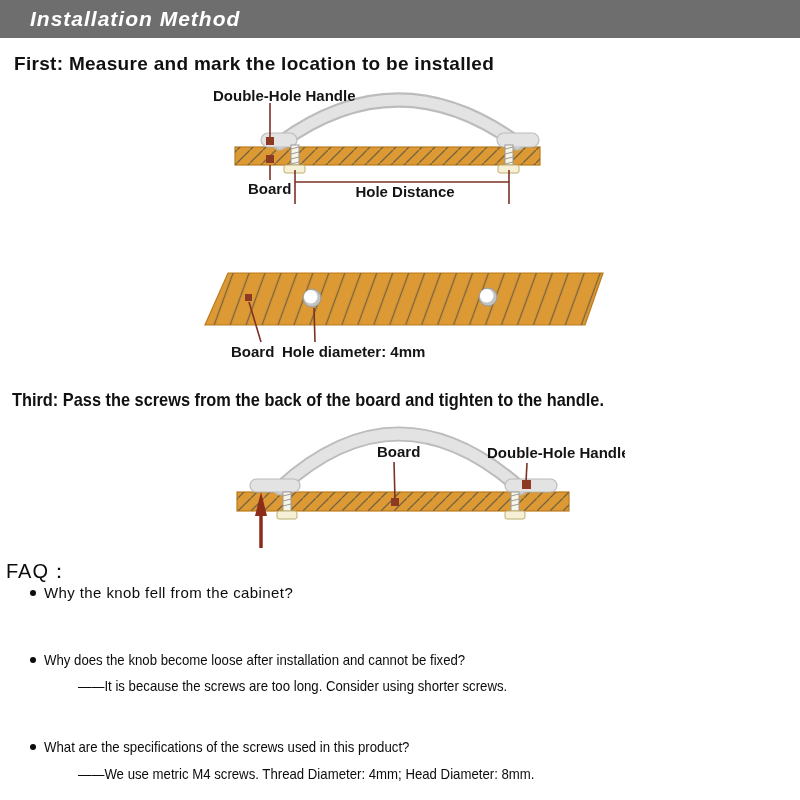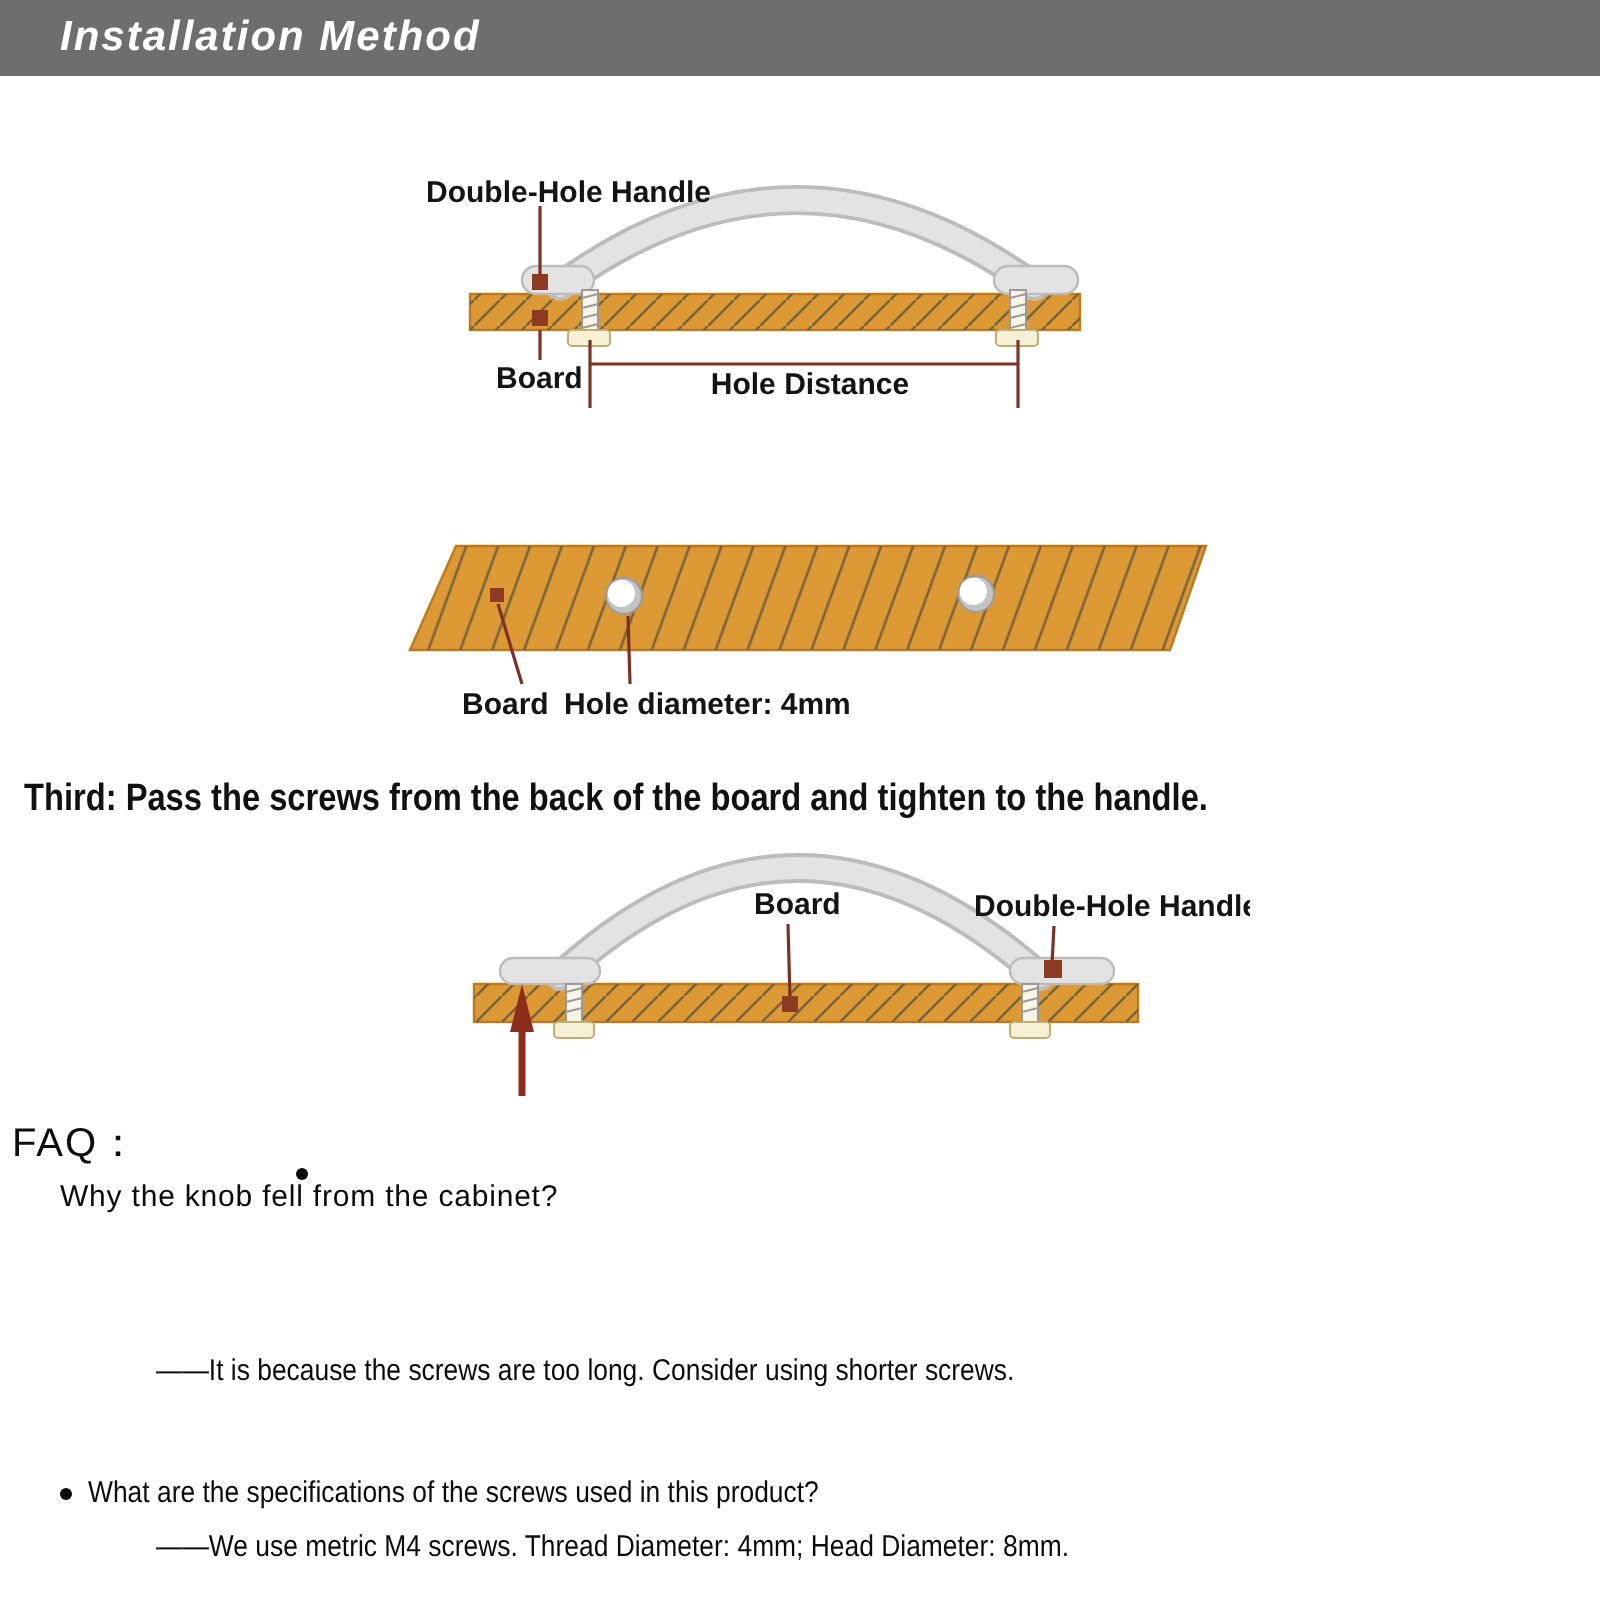--- a/index.html
+++ b/index.html
@@ -20,33 +20,34 @@
     position:absolute; font-weight:bold; font-size:19px; color:#111;
     white-space:nowrap;
   }
   .cond { display:inline-block; transform:scaleX(0.86); transform-origin:0 50%; white-space:nowrap; }
 
   .diagram { position:absolute; }
   svg text { font-family:"Liberation Sans", sans-serif; font-weight:bold; font-size:15px; fill:#141414; }
 
   .faq-line { position:absolute; font-size:15px; white-space:nowrap; color:#0c0c0c; }
   .faq-title { font-size:20px; letter-spacing:1px; }
-  .q-normal, .a-normal { letter-spacing:0.4px;flex-direction:column; }
+  .q-normal, .a-normal { letter-spacing:0.4px; }
   .bullet-q { display:flex; align-items:center; }
   .bullet-dot { width:6px; height:6px; border-radius:50%; background:#0c0c0c; margin-right:8px; flex:0 0 auto; }
 </style>
 </head>
 <body>
 
 <div id="page">
 
   <div class="title-bar">
     <div class="title">Installation Method</div>
   </div>
 
+  <div class="step-heading" style="left:14px; top:53px; letter-spacing:0.3px;">First: Measure and mark the location to be installed</div>
 
   <svg class="diagram" style="left:185px; top:85px;" width="430" height="125" viewBox="0 0 430 125">
     <defs>
       <pattern id="p1" width="13" height="13" patternUnits="userSpaceOnUse">
         <path d="M0,13 L13,0" stroke="#76643f" stroke-width="1.3"></path>
       </pattern>
     </defs>
 
     <rect x="50" y="62" width="305" height="18" stroke="#bc7a1d" stroke-width="1.2" fill="#dd9934"></rect>
     <rect x="50" y="62" width="305" height="18" fill="url(#p1)" stroke="none"></rect>
@@ -155,20 +156,24 @@
     </g>
   </svg>
 
   <div class="faq-line faq-title" style="left:6px; top:558px;">FAQ：</div>
 
   <div class="faq-line q-normal bullet-q" style="left:30px; top:584px;">
     <span class="bullet-dot"></span>
     <span>Why the knob fell from the cabinet?</span>
   </div>
 
+  <div class="faq-line bullet-q" style="left:30px; top:651px;">
+    <span class="bullet-dot"></span>
+    <span class="cond" style="transform:scaleX(0.88);">Why does the knob become loose after installation and cannot be fixed?</span>
+  </div>
   <div class="faq-line" style="left:78px; top:677px;">
     <span class="cond" style="transform:scaleX(0.88);">——It is because the screws are too long. Consider using shorter screws.</span>
   </div>
 
   <div class="faq-line bullet-q" style="left:30px; top:738px;justify-content:center;">
     <span class="bullet-dot"></span>
     <span class="cond" style="transform:scaleX(0.88);">What are the specifications of the screws used in this product?</span>
   </div>
   <div class="faq-line" style="left:78px; top:765px;">
     <span class="cond" style="transform:scaleX(0.88);">——We use metric M4 screws. Thread Diameter: 4mm; Head Diameter: 8mm.</span>

